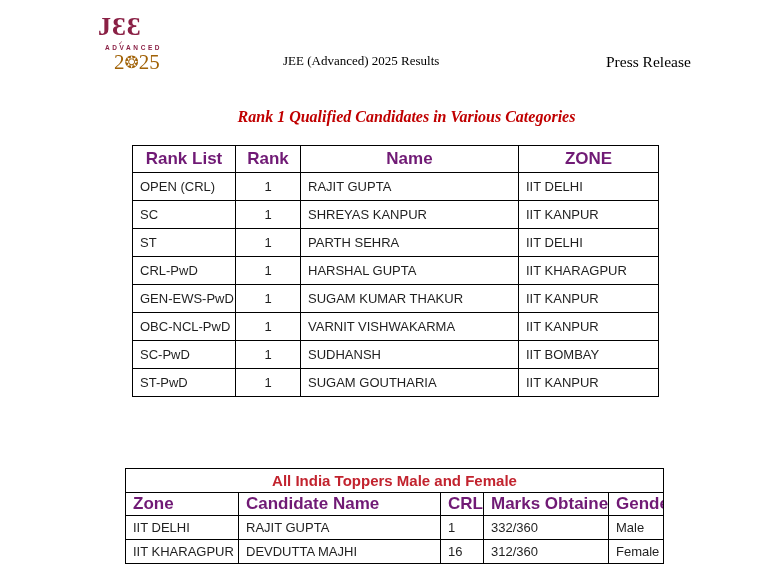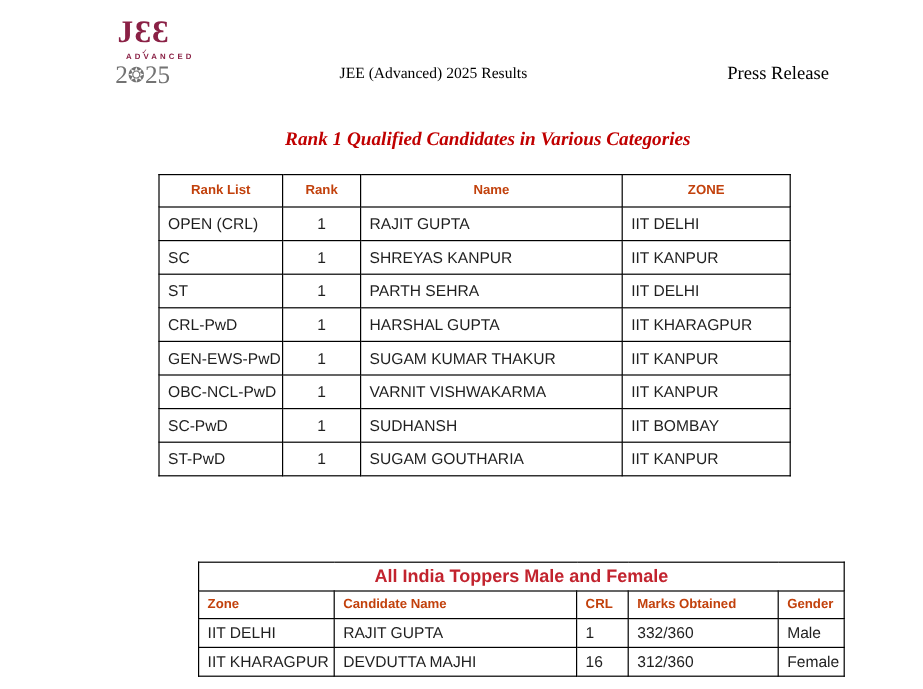--- a/index.html
+++ b/index.html
@@ -24,23 +24,23 @@
   .logo-tick{
     position:absolute;left:22px;top:27px;
     font-size:6px;color:#8a2045;
   }
   .logo-advanced{
     position:absolute;left:9px;top:32px;
     font-size:6.5px;font-weight:bold;letter-spacing:2.6px;
     color:#8a2045;
   }
   .logo-year{
-    position:absolute;left:0;top:40px;
-    font-family:"Liberation Serif", serif;
-    font-size:21px;line-height:1;color:#737373;
+    position:absolute;left:18px;top:40px;
+    font-family:"Liberation Serif", serif;
+    font-size:21px;line-height:1;color:#a16207;
   }
   .logo-flower{font-size:17px;vertical-align:1px;}
 
   
   .header-title{
     left:283px;top:53px;
     font-family:"Liberation Serif", serif;
     font-size:13px;color:#000;
   }
   .press-release{
@@ -61,30 +61,30 @@
 
   
   table{border-collapse:collapse;table-layout:fixed;background:#fff;}
   th,td{
     border:1px solid #000;
     font-size:13px;
     vertical-align:middle;
     overflow:hidden;white-space:nowrap;
     padding:0 0 0 7px;
   }
-  th{font-weight:bold;font-size:11px;color:#c2410c;}
+  th{font-weight:bold;font-size:17px;color:#701a75;}
 
   
   .rank-table{left:132px;top:145px;width:526px;}
   .rank-table th{height:26px;text-align:center;padding:0;}
   .rank-table td{height:27px;}
   .rank-table td:nth-child(2){text-align:center;padding:0;}
 
   
-  .toppers-table{left:125px;top:468px;width:538px;margin-left:40px;}
+  .toppers-table{left:125px;top:468px;width:538px;}
   .toppers-title{
     height:23px;text-align:center;padding:0;
     font-weight:bold;font-size:15px;color:#c2232e;
   }
   .toppers-table th{height:22px;text-align:left;}
   .toppers-table td{height:23px;}
 </style>
 </head>
 <body>
 

